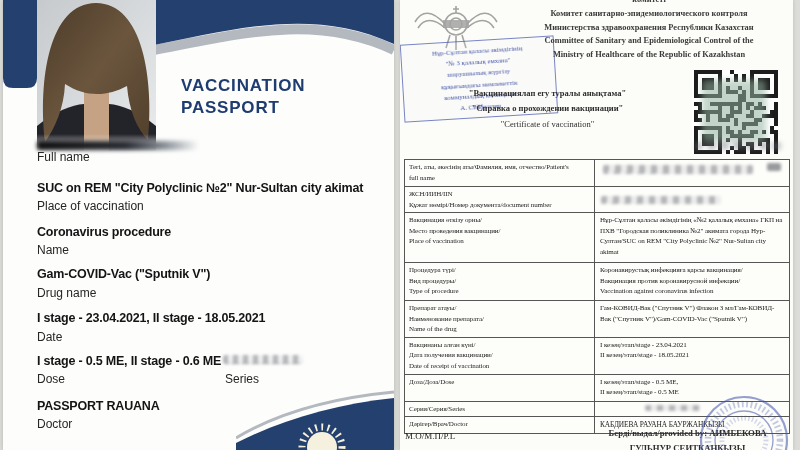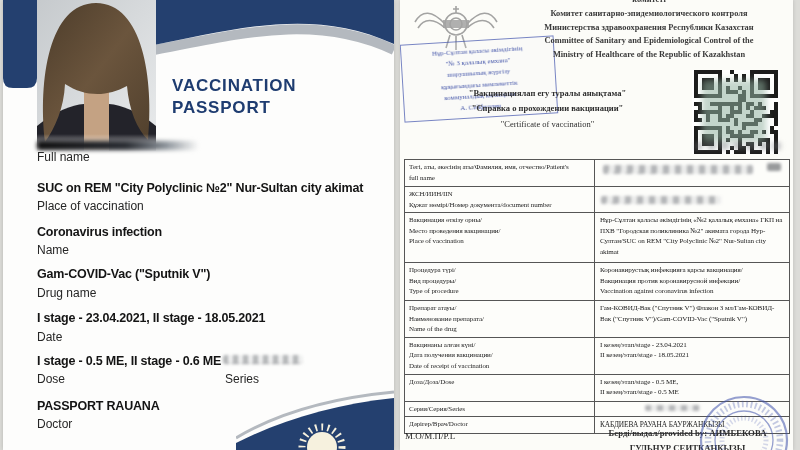--- a/index.html
+++ b/index.html
@@ -6,21 +6,21 @@
   .screen{position:relative;width:800px;height:450px;background:#dcdcd8;overflow:hidden;
           font-family:"Liberation Sans",sans-serif;}
   
   .card{position:absolute;left:3px;top:0;width:391px;height:450px;background:#fdfdfc;
         box-shadow:0 0 4px rgba(0,0,0,.18);}
   .card svg{position:absolute;display:block;}
   .photo{position:absolute;left:34px;top:0;width:119px;height:151px;}
   .cv{position:absolute;left:34px;font-weight:bold;font-size:12.5px;letter-spacing:-.2px;
       color:#141414;white-space:nowrap;}
   .cl{position:absolute;left:34px;font-size:12px;color:#262626;white-space:nowrap;}
-  .passport-title{position:absolute;left:169px;top:75px;font-size:17px;font-weight:bold;
+  .passport-title{position:absolute;left:178px;top:75px;font-size:17px;font-weight:bold;
       letter-spacing:.8px;color:#1e3c70;line-height:22px;}
   .smudge{position:absolute;filter:blur(2px);border-radius:3px;}
   .name-smudge{left:34px;top:141px;width:162px;height:9px;
       background:linear-gradient(90deg,#101010 0%,#2a2d33 55%,#8e959c 80%,rgba(180,186,192,0) 100%);}
   .series-smudge{left:220px;top:355px;width:80px;height:8px;filter:blur(1.4px);
       background:repeating-linear-gradient(90deg,rgba(90,95,100,.45) 0 5px,rgba(160,165,170,.15) 5px 10px);
       border-bottom:1px dashed rgba(60,60,65,.4);}
   
   .page{position:absolute;left:400px;top:0;width:393px;height:450px;background:#fcfcf8;
         font-family:"Liberation Serif",serif;overflow:hidden;box-shadow:0 0 4px rgba(0,0,0,.15);}
@@ -101,21 +101,21 @@
       <div>PASSPORT</div>
     </div>
 
     <div class="smudge name-smudge"></div>
 
     <div class="cl" style="top:150px">Full name</div>
 
     <div class="cv" style="top:181px">SUC on REM "City Polyclinic №2" Nur-Sultan city akimat</div>
     <div class="cl" style="top:199px">Place of vaccination</div>
 
-    <div class="cv" style="top:225px">Coronavirus infection</div>
+    <div class="cv" style="top:225px">Coronavirus procedure</div>
     <div class="cl" style="top:243px">Name</div>
 
     <div class="cv" style="top:267px">Gam-COVID-Vac ("Sputnik V")</div>
     <div class="cl" style="top:286px">Drug name</div>
 
     <div class="cv" style="top:311px">I stage - 23.04.2021, II stage - 18.05.2021</div>
     <div class="cl" style="top:330px">Date</div>
 
     <div class="cv" style="top:354px">I stage - 0.5 ME, II stage - 0.6 ME</div>
     <div class="smudge series-smudge"></div>

